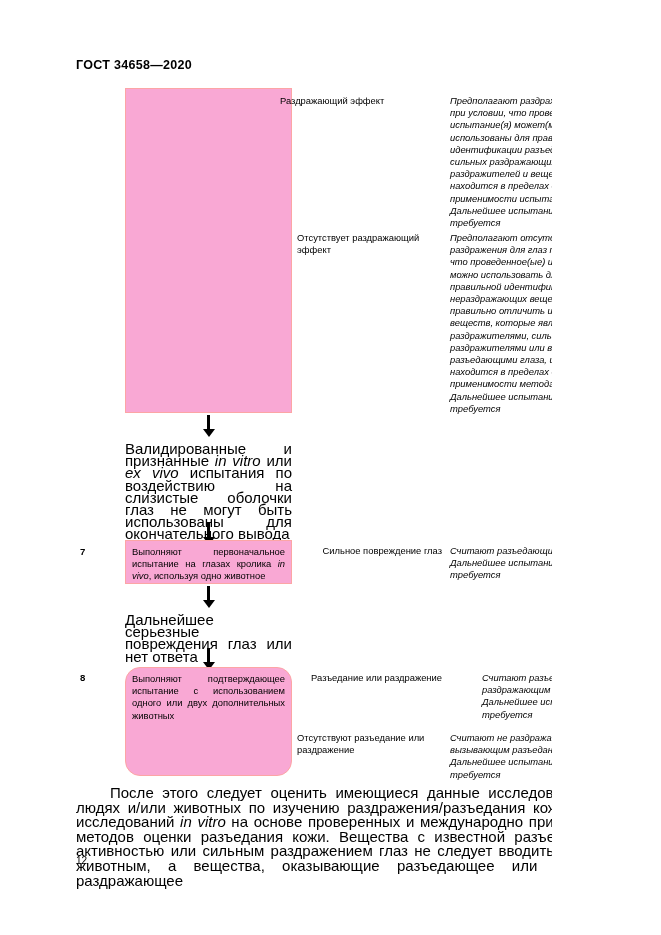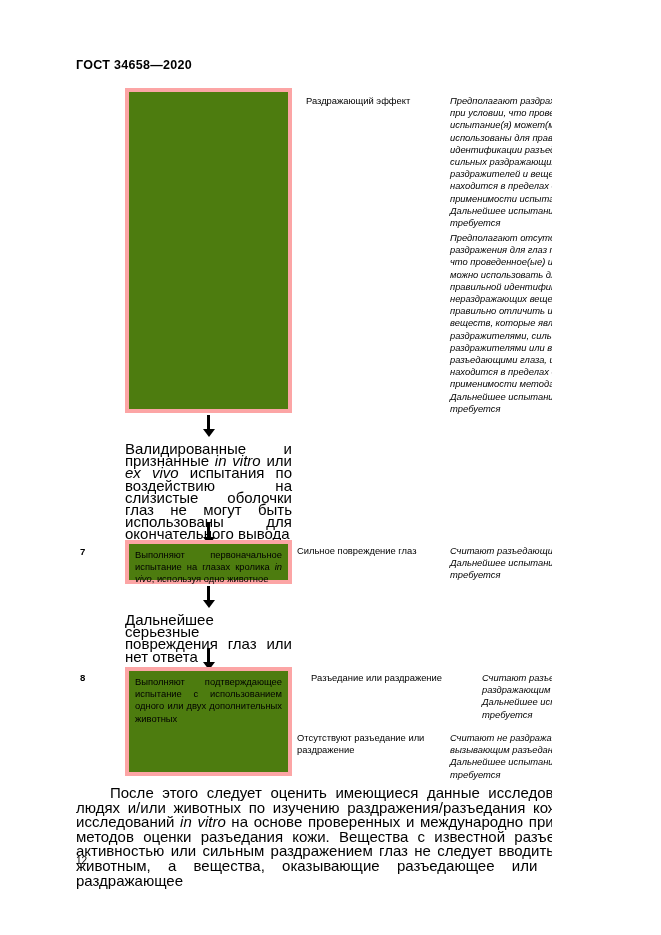--- a/index.html
+++ b/index.html
@@ -23,23 +23,23 @@
     left: 76px;
     top: 58px;
     font-size: 12.5px;
     font-weight: bold;
     letter-spacing: 0.3px;
   }
 
   
   .box {
     position: absolute;
-    border: 4px solid #fca5a5;
+    border: 1px solid #fca5a5;
     box-sizing: border-box;
-    background: #4d7c0f;
+    background: #f9a8d4;
   }
   .box-text {
     padding: 5px 6px 4px 6px;
     font-size: 9.4px;
     line-height: 12.2px;
     text-align: justify;
     text-align-last: left;
     hyphens: manual;
   }
   .plain {
@@ -109,23 +109,24 @@
 <body>
 
 <div id="page">
 
   <div class="hdr">ГОСТ 34658—2020</div>
 
   <div class="box" style="left:125px; top:88px; width:167px; height:325px;">
     <div class="box-text"></div>
   </div>
 
-  <div class="col-mid" style="left:306px; top:95px; width:145px;">Раздражающий эффект</div>
+  <div class="col-mid" style="left:280px; top:95px; width:145px;">Раздражающий эффект</div>
   <div class="col-right" style="left:450px; top:95px; width:162px;">Предполагают раздражение глаз при условии, что проведенное(ые) испытание(я) может(могут) быть использованы для правильной идентификации разъедающих, сильных раздражающих веществ и раздражителей и вещество находится в пределах области применимости испытания(ий). Дальнейшее испытание не требуется</div>
 
+  <div class="col-mid" style="left:297px; top:232px; width:145px;">Отсутствует раздражающий эффект</div>
   <div class="col-right" style="left:450px; top:232px; width:162px;">Предполагают отсутствие раздражения для глаз при условии, что проведенное(ые) испытание(я) можно использовать для правильной идентификации нераздражающих веществ, чтобы правильно отличить их от веществ, которые являются раздражителями, сильными раздражителями или веществами, разъедающими глаза, и вещество находится в пределах области применимости метода. Дальнейшее испытание не требуется</div>
 
   <div class="arrow" style="left:203px; top:415px; height:22px;">
     <div class="shaft" style="height:15px;"></div>
     <div class="head" style="top:14px;"></div>
   </div>
 
   <div class="plain" style="left:125px; top:443px; width:167px;">
     <span>Валидированные и признанные</span>
     <span class="it">in vitro</span><span> или </span><span class="it">ex vivo</span><span> испытания по воздействию на слизистые оболочки глаз не могут быть использованы для окончательного вывода</span>
@@ -137,38 +138,38 @@
   </div>
 
   <div class="rownum" style="left:80px; top:546px;">7</div>
 
   <div class="box" style="left:125px; top:540px; width:167px; height:44px;">
     <div class="box-text">
       <span>Выполняют первоначальное испытание на глазах кролика </span><span class="it">in vivo</span><span>, используя одно животное</span>
     </div>
   </div>
 
-  <div class="col-mid" style="left:297px; top:545px; width:145px;">Сильное повреждение глаз</div>
+  <div class="col-mid" style="left:297px; top:545px; width:145px;text-align:right;">Сильное повреждение глаз</div>
   <div class="col-right" style="left:450px; top:545px; width:162px;">Считают разъедающим глаза. Дальнейшее испытание не требуется</div>
 
   <div class="arrow" style="left:203px; top:586px; height:22px;">
     <div class="shaft" style="height:15px;"></div>
     <div class="head" style="top:14px;"></div>
   </div>
 
   <div class="plain" style="left:125px; top:614px; width:167px;">Дальнейшее серьезные повреждения глаз или нет ответа</div>
 
   <div class="arrow" style="left:203px; top:648px; height:22px;">
     <div class="shaft" style="height:15px;"></div>
     <div class="head" style="top:14px;"></div>
   </div>
 
   <div class="rownum" style="left:80px; top:672px;">8</div>
 
-  <div class="box" style="left:125px; top:667px; width:167px; height:109px;">
+  <div class="box" style="left:125px; top:667px; width:167px; height:109px;border-radius:15px;">
     <div class="box-text">Выполняют подтверждающее испытание с использованием одного или двух дополнительных животных</div>
   </div>
 
   <div class="col-mid" style="left:297px; top:672px; width:145px;text-align:right;">Разъедание или раздражение</div>
   <div class="col-right" style="left:450px; top:672px; width:162px;margin-left:32px;">Считают разъедающим или раздражающим для глаз. Дальнейшее испытание не требуется</div>
 
   <div class="col-mid" style="left:297px; top:732px; width:145px;">Отсутствуют разъедание или раздражение</div>
   <div class="col-right" style="left:450px; top:732px; width:162px;">Считают не раздражающим и не вызывающим разъедание глаз. Дальнейшее испытание не требуется</div>
 
   <div class="para" style="left:76px; top:786px; width:536px;">

